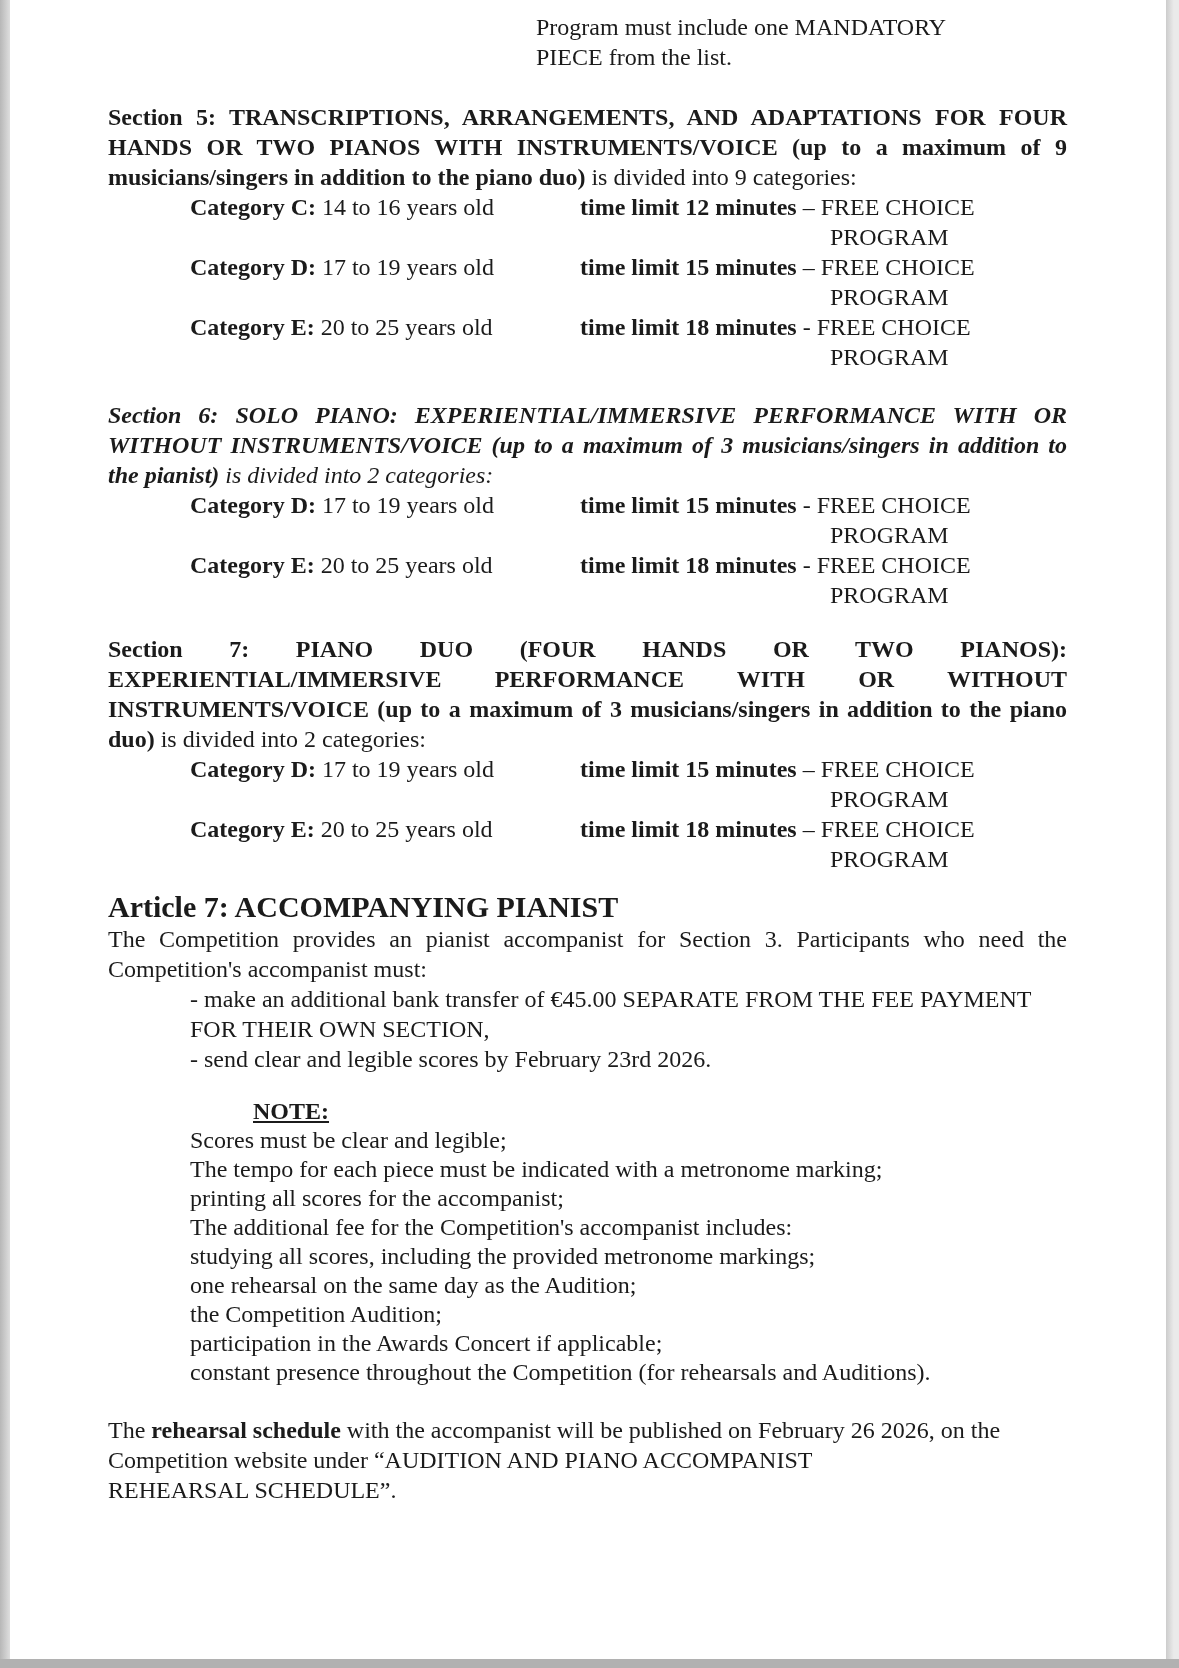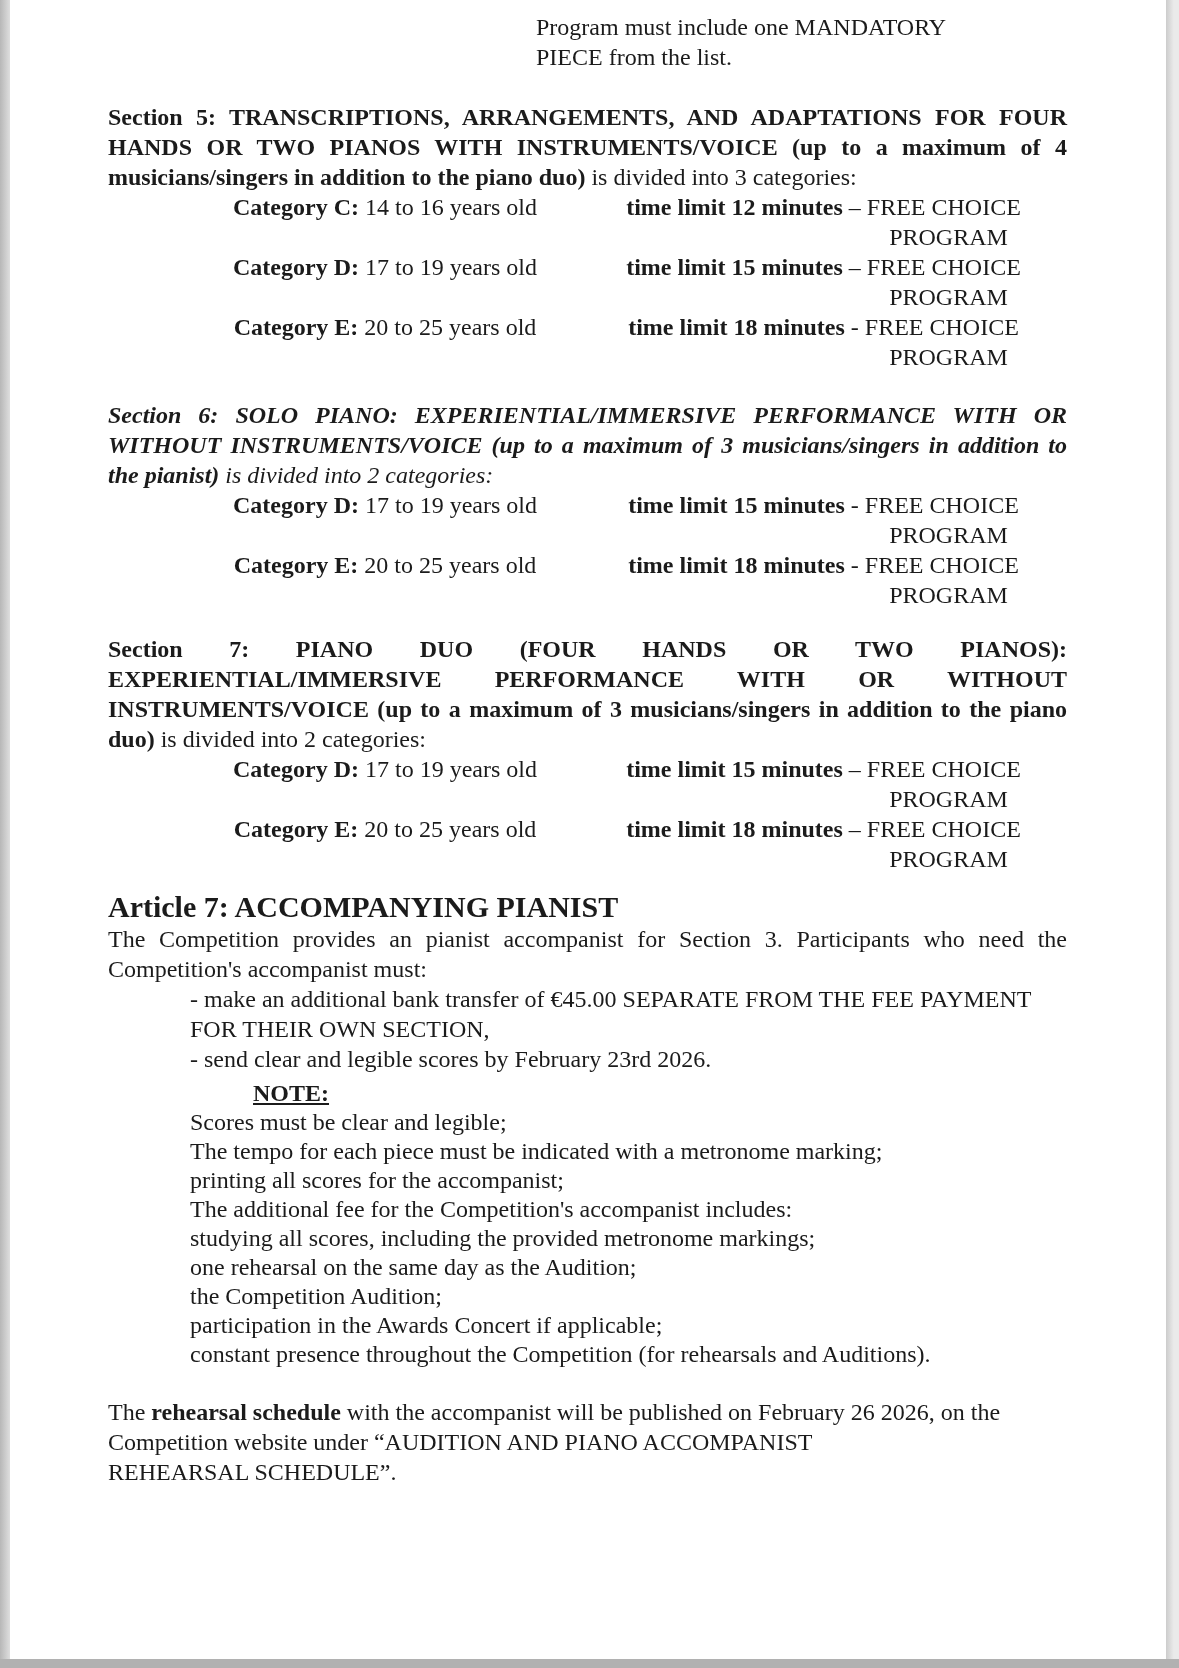--- a/index.html
+++ b/index.html
@@ -20,51 +20,51 @@
              font-size:24px; line-height:30px; }
 
   b { font-weight:bold; }
 
   .continuation { margin:12px 0 0 428px; }
 
   .sec-head { margin:30px 0 0 0; text-align:justify; }
   .sec-head.tight { margin-top:28px;font-style:italic; }
   .sec-head.tighter { margin-top:24px; }
 
-  .cat-rows { margin-left:82px;text-align:center; }
+  .cat-rows { margin-left:82px; }
   .cat-row  { display:flex; }
   .cat-label{ flex:none; width:390px; }
   .cat-time { flex:none; width:487px; }
   .program-line { margin-left:250px; }
 
   .article-head { margin:16px 0 0 0; font-size:30px; line-height:34px; font-weight:bold; }
   .intro { margin:0; text-align:justify; }
   .reqs  { margin-left:82px; max-width:877px; }
 
-  .note-label { margin:4px 0 0 145px; font-weight:bold; text-decoration:underline; }
+  .note-label { margin:22px 0 0 145px; font-weight:bold; text-decoration:underline; }
   .note-items { margin-left:82px; line-height:29px; }
 
   .closing { margin-top:28px; }
 </style>
 </head>
 <body>
 
 <div class="edge-left"></div>
 <div class="edge-right"></div>
 <div class="edge-bottom"></div>
 
 <div class="content">
 
   <div class="continuation">
     <div>Program must include one MANDATORY</div>
     <div>PIECE from the list.</div>
   </div>
 
   <div>
-    <p class="sec-head"><b>Section 5: TRANSCRIPTIONS, ARRANGEMENTS, AND ADAPTATIONS FOR FOUR HANDS OR TWO PIANOS WITH INSTRUMENTS/VOICE (up to a maximum of 4 musicians/singers in addition to the piano duo)</b><span> is divided into 3 categories:</span></p>
+    <p class="sec-head"><b>Section 5: TRANSCRIPTIONS, ARRANGEMENTS, AND ADAPTATIONS FOR FOUR HANDS OR TWO PIANOS WITH INSTRUMENTS/VOICE (up to a maximum of 9 musicians/singers in addition to the piano duo)</b><span> is divided into 9 categories:</span></p>
     <div class="cat-rows">
       <div class="cat-row">
         <div class="cat-label"><b>Category C:</b><span> 14 to 16 years old</span></div>
         <div class="cat-time">
           <div><b>time limit 12 minutes</b><span> – FREE CHOICE</span></div>
           <div class="program-line">PROGRAM</div>
         </div>
       </div>
       <div class="cat-row">
         <div class="cat-label"><b>Category D:</b><span> 17 to 19 years old</span></div>

